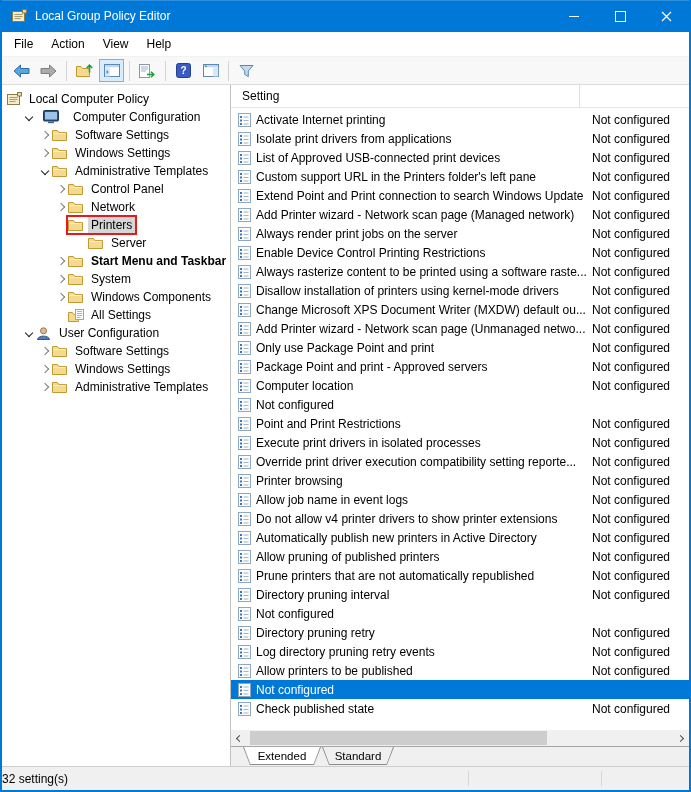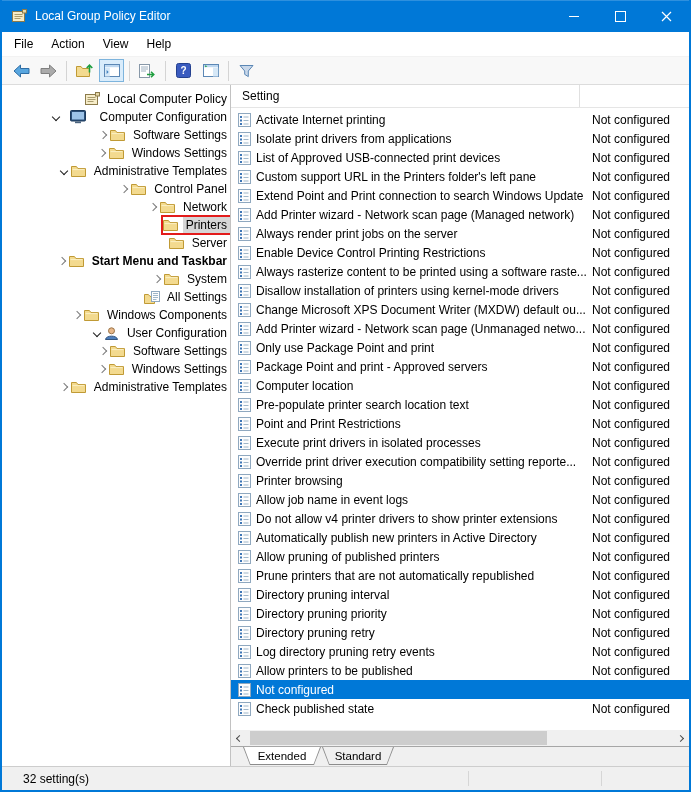--- a/index.html
+++ b/index.html
@@ -28,21 +28,21 @@
   .toolbar{height:28px;flex:0 0 28px;background:#f8f8f8;border-bottom:1px solid #dcdcdc;
     box-sizing:border-box;display:flex;align-items:center;padding-left:6px;}
   .tb-btn{width:25px;height:23px;display:flex;align-items:center;justify-content:center;
     box-sizing:border-box;margin:0 1px;}
   .tb-btn.active{background:#d9ecfb;border:1px solid #7db4dd;}
   .tb-sep{width:1px;height:20px;background:#d4d4d4;margin:0 4px;}
   
   .content{flex:1;display:flex;min-height:0;background:#fff;}
   .tree-pane{width:229px;flex:0 0 229px;box-sizing:border-box;border-right:1px solid #c2c2c2;
     background:#fff;padding-top:5px;overflow:hidden;}
-  .tree-row{height:18px;display:flex;align-items:center;white-space:nowrap;justify-content:flex-end;}
+  .tree-row{height:18px;display:flex;align-items:center;white-space:nowrap;}
   .chev-slot{width:14px;flex:0 0 14px;display:flex;align-items:center;justify-content:center;}
   .chev{width:5px;height:5px;border-right:1px solid #5a5a5a;border-bottom:1px solid #5a5a5a;}
   .chev.collapsed{transform:rotate(-45deg);border-color:#7a7a7a;}
   .chev.expanded{transform:rotate(45deg);border-color:#1c1c1c;}
   .tree-icon{width:18px;flex:0 0 18px;display:flex;align-items:center;justify-content:flex-start;margin-right:2px;}
   .tree-label{padding:1px 3px;}
   .tree-label.selected{background:#d6d6d6;}
   .ann{display:inline-flex;align-items:center;outline:2px solid #e31b1b;}
   
   .right-pane{flex:1;display:flex;flex-direction:column;min-width:0;background:#be185d;}
@@ -67,21 +67,21 @@
   .tabs{height:19px;flex:0 0 19px;background:#f0f0f0;display:flex;padding-left:12px;}
   .tab{position:relative;height:18px;margin-right:1px;}
   .tab-bg{position:absolute;inset:0;background:#8c8c8c;
     clip-path:polygon(0 0,100% 0,calc(100% - 7px) 100%,7px 100%);}
   .tab-fg{position:absolute;left:1px;right:1px;top:0;bottom:1px;background:#f0f0f0;
     clip-path:polygon(0 0,100% 0,calc(100% - 6.4px) 100%,6.4px 100%);
     display:flex;align-items:center;justify-content:center;font-size:11.5px;}
   .tab.selected .tab-fg{background:#ffffff;}
   
   .statusbar{height:24px;flex:0 0 24px;background:#f0f0f0;border-top:1px solid #cdcdcd;
-    box-sizing:border-box;display:flex;align-items:center;padding-left:21px;position:relative;}
+    box-sizing:border-box;display:flex;align-items:center;padding-left:0;position:relative;}
   .sb-div{position:absolute;top:4px;bottom:4px;width:1px;background:#d6d6d6;}
   .sb-div.d1{left:466px;} .sb-div.d2{left:599px;}
   svg{display:block;}
 </style>
 </head>
 <body>
 
 <div class="window">
 
   <div class="titlebar">
@@ -296,21 +296,21 @@
               <span style="display: flex;">
                 <svg width="15" height="12" viewBox="0 0 15 12">
                   <path d="M0.5 11.5 V1.5 H5.4 L7 3.6 H14.5 V11.5 Z" fill="#F3DA8F" stroke="#C09A35"></path>
                   <path d="M1.5 4.6 H13.5" stroke="#FBF0C4"></path>
                 </svg>
               </span>
             </span>
             <span class="tree-label selected">Printers</span>
           </span>
         </div>
-        <div class="tree-row" style="padding-left: 32px;">
+        <div class="tree-row" style="padding-left: 72px;">
           <span class="chev-slot"></span>
           <span class="tree-icon">
             <span style="display: flex;">
               <svg width="15" height="12" viewBox="0 0 15 12">
                 <path d="M0.5 11.5 V1.5 H5.4 L7 3.6 H14.5 V11.5 Z" fill="#F3DA8F" stroke="#C09A35"></path>
                 <path d="M1.5 4.6 H13.5" stroke="#FBF0C4"></path>
               </svg>
             </span>
           </span>
           <span class="tree-label">Server</span>
@@ -335,48 +335,48 @@
           </span>
           <span class="tree-icon">
             <span style="display: flex;">
               <svg width="15" height="12" viewBox="0 0 15 12">
                 <path d="M0.5 11.5 V1.5 H5.4 L7 3.6 H14.5 V11.5 Z" fill="#F3DA8F" stroke="#C09A35"></path>
                 <path d="M1.5 4.6 H13.5" stroke="#FBF0C4"></path>
               </svg>
             </span>
           </span>
           <span class="tree-label">System</span>
+        </div>
+        <div class="tree-row" style="padding-left: 52px;">
+          <span class="chev-slot">
+            <span class="chev collapsed"></span>
+          </span>
+          <span class="tree-icon">
+            <span style="display: flex;">
+              <svg width="15" height="12" viewBox="0 0 15 12">
+                <path d="M0.5 11.5 V1.5 H5.4 L7 3.6 H14.5 V11.5 Z" fill="#F3DA8F" stroke="#C09A35"></path>
+                <path d="M1.5 4.6 H13.5" stroke="#FBF0C4"></path>
+              </svg>
+            </span>
+          </span>
+          <span class="tree-label">Windows Components</span>
         </div>
         <div class="tree-row" style="padding-left: 52px;">
           <span class="chev-slot"></span>
           <span class="tree-icon">
             <span style="display: flex;">
               <svg width="16" height="13" viewBox="0 0 16 13">
                 <path d="M0.5 12.5 V3.5 H4.4 L6 5.4 H10.5 V12.5 Z" fill="#F3DA8F" stroke="#C09A35"></path>
                 <rect x="7.5" y="0.5" width="8" height="10" fill="#FDFDFD" stroke="#8FA8BF"></rect>
                 <path d="M9 2.5 h5 M9 4.5 h5 M9 6.5 h5 M9 8.5 h3.5" stroke="#9FB6C9"></path>
               </svg>
             </span>
           </span>
           <span class="tree-label">All Settings</span>
         </div>
-        <div class="tree-row" style="padding-left: 52px;">
-          <span class="chev-slot">
-            <span class="chev collapsed"></span>
-          </span>
-          <span class="tree-icon">
-            <span style="display: flex;">
-              <svg width="15" height="12" viewBox="0 0 15 12">
-                <path d="M0.5 11.5 V1.5 H5.4 L7 3.6 H14.5 V11.5 Z" fill="#F3DA8F" stroke="#C09A35"></path>
-                <path d="M1.5 4.6 H13.5" stroke="#FBF0C4"></path>
-              </svg>
-            </span>
-          </span>
-          <span class="tree-label">Windows Components</span>
-        </div>
         <div class="tree-row" style="padding-left: 20px;">
           <span class="chev-slot">
             <span class="chev expanded"></span>
           </span>
           <span class="tree-icon">
             <span style="display: flex;">
               <svg width="15" height="13" viewBox="0 0 15 13">
                 <circle cx="7.5" cy="3.8" r="3" fill="#E8B88A" stroke="#9A7346"></circle>
                 <path d="M1.5 12.5 C2 8 13 8 13.5 12.5 Z" fill="#4E7FBE" stroke="#33557F"></path>
               </svg>
@@ -662,21 +662,20 @@
               <span style="display: flex;">
                 <svg width="13" height="14" viewBox="0 0 13 14">
                   <rect x="0.5" y="0.5" width="12" height="13" fill="#FDFDFD" stroke="#8FA8BF"></rect>
                   <rect x="2" y="3" width="2" height="2" fill="#3F76B5"></rect>
                   <rect x="2" y="6.5" width="2" height="2" fill="#3F76B5"></rect>
                   <rect x="2" y="10" width="2" height="2" fill="#3F76B5"></rect>
                   <path d="M5.5 4 h5 M5.5 7.5 h5 M5.5 11 h5" stroke="#9FB6C9"></path>
                 </svg>
               </span>
             </span>
-            <span class="lname">Pre-populate printer search location text</span>
             <span class="lstate">Not configured</span>
           </div>
           <div class="lrow">
             <span class="licon">
               <span style="display: flex;">
                 <svg width="13" height="14" viewBox="0 0 13 14">
                   <rect x="0.5" y="0.5" width="12" height="13" fill="#FDFDFD" stroke="#8FA8BF"></rect>
                   <rect x="2" y="3" width="2" height="2" fill="#3F76B5"></rect>
                   <rect x="2" y="6.5" width="2" height="2" fill="#3F76B5"></rect>
                   <rect x="2" y="10" width="2" height="2" fill="#3F76B5"></rect>
@@ -827,21 +826,20 @@
               <span style="display: flex;">
                 <svg width="13" height="14" viewBox="0 0 13 14">
                   <rect x="0.5" y="0.5" width="12" height="13" fill="#FDFDFD" stroke="#8FA8BF"></rect>
                   <rect x="2" y="3" width="2" height="2" fill="#3F76B5"></rect>
                   <rect x="2" y="6.5" width="2" height="2" fill="#3F76B5"></rect>
                   <rect x="2" y="10" width="2" height="2" fill="#3F76B5"></rect>
                   <path d="M5.5 4 h5 M5.5 7.5 h5 M5.5 11 h5" stroke="#9FB6C9"></path>
                 </svg>
               </span>
             </span>
-            <span class="lname">Directory pruning priority</span>
             <span class="lstate">Not configured</span>
           </div>
           <div class="lrow">
             <span class="licon">
               <span style="display: flex;">
                 <svg width="13" height="14" viewBox="0 0 13 14">
                   <rect x="0.5" y="0.5" width="12" height="13" fill="#FDFDFD" stroke="#8FA8BF"></rect>
                   <rect x="2" y="3" width="2" height="2" fill="#3F76B5"></rect>
                   <rect x="2" y="6.5" width="2" height="2" fill="#3F76B5"></rect>
                   <rect x="2" y="10" width="2" height="2" fill="#3F76B5"></rect>

